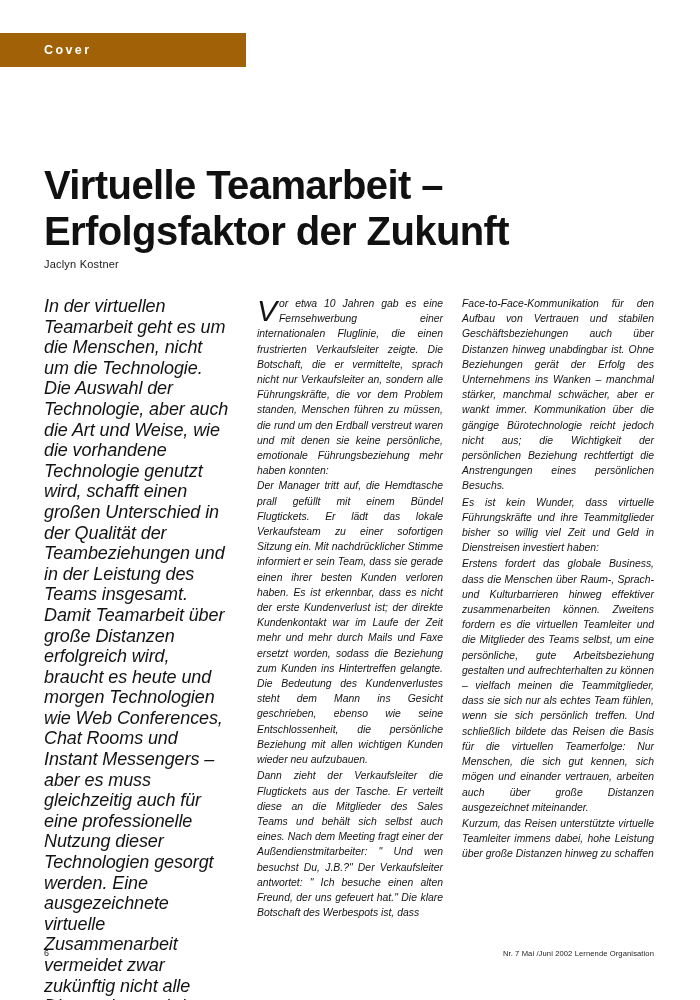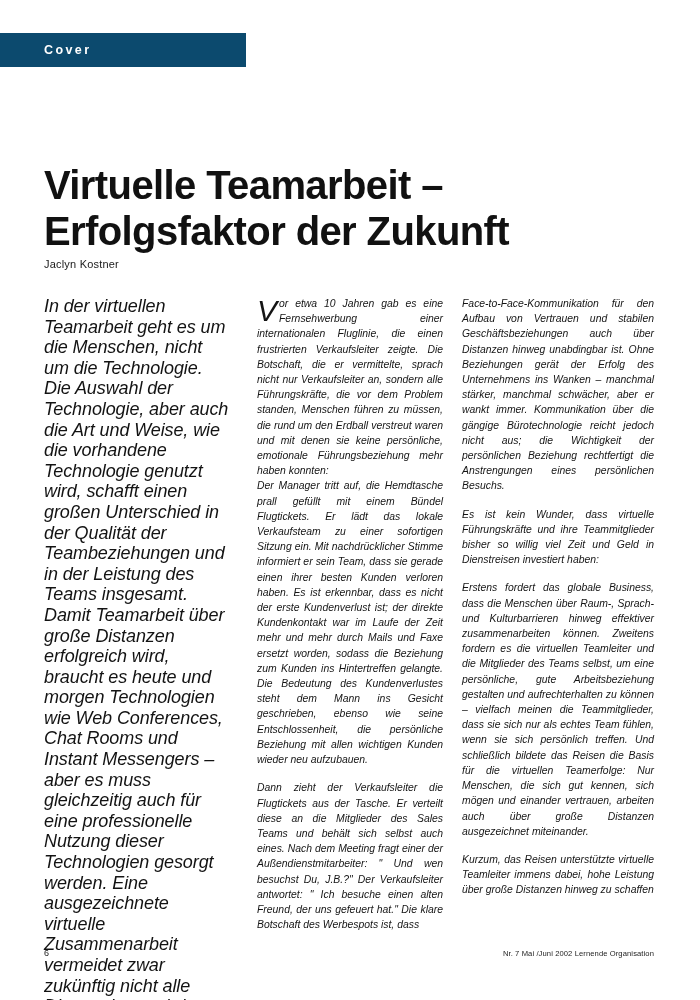--- a/index.html
+++ b/index.html
@@ -109,21 +109,21 @@
   .body-text {
     font-size: 10.4px;
     line-height: 15.2px;
     color: #141414;
     text-align: justify;
     text-justify: inter-word;
     hyphens: manual;
   }
   .body-text p { margin: 0 0 0 0; font-style: italic; }
   .body-text p + p { margin-top: 0; }
-  .body-text p.gap { margin-top: 13px; }
+  .body-text p.gap { margin-top: 1px; }
 
   
   .dropcap-para::first-letter {
     float: left;
     font-size: 30px;
     line-height: 26px;
     font-weight: normal;
     padding-right: 2px;
     padding-top: 2px;
     margin-bottom: -2px;
@@ -146,21 +146,21 @@
     font-size: 7.6px;
     color: #222;
     letter-spacing: 0.1px;
   }
 </style>
 </head>
 <body>
 
 <div class="page">
 
-  <div class="cover-banner" style="background: #0c4a6e; align-items: center;">
+  <div class="cover-banner" style="background: #a16207; align-items: center;">
     <span class="cover-banner-label">Cover</span>
   </div>
 
   <div class="headline">
     <div class="headline-line">Virtuelle Teamarbeit –</div>
     <div class="headline-line">Erfolgsfaktor der Zukunft</div>
   </div>
 
   <div class="byline">Jaclyn Kostner</div>
 

